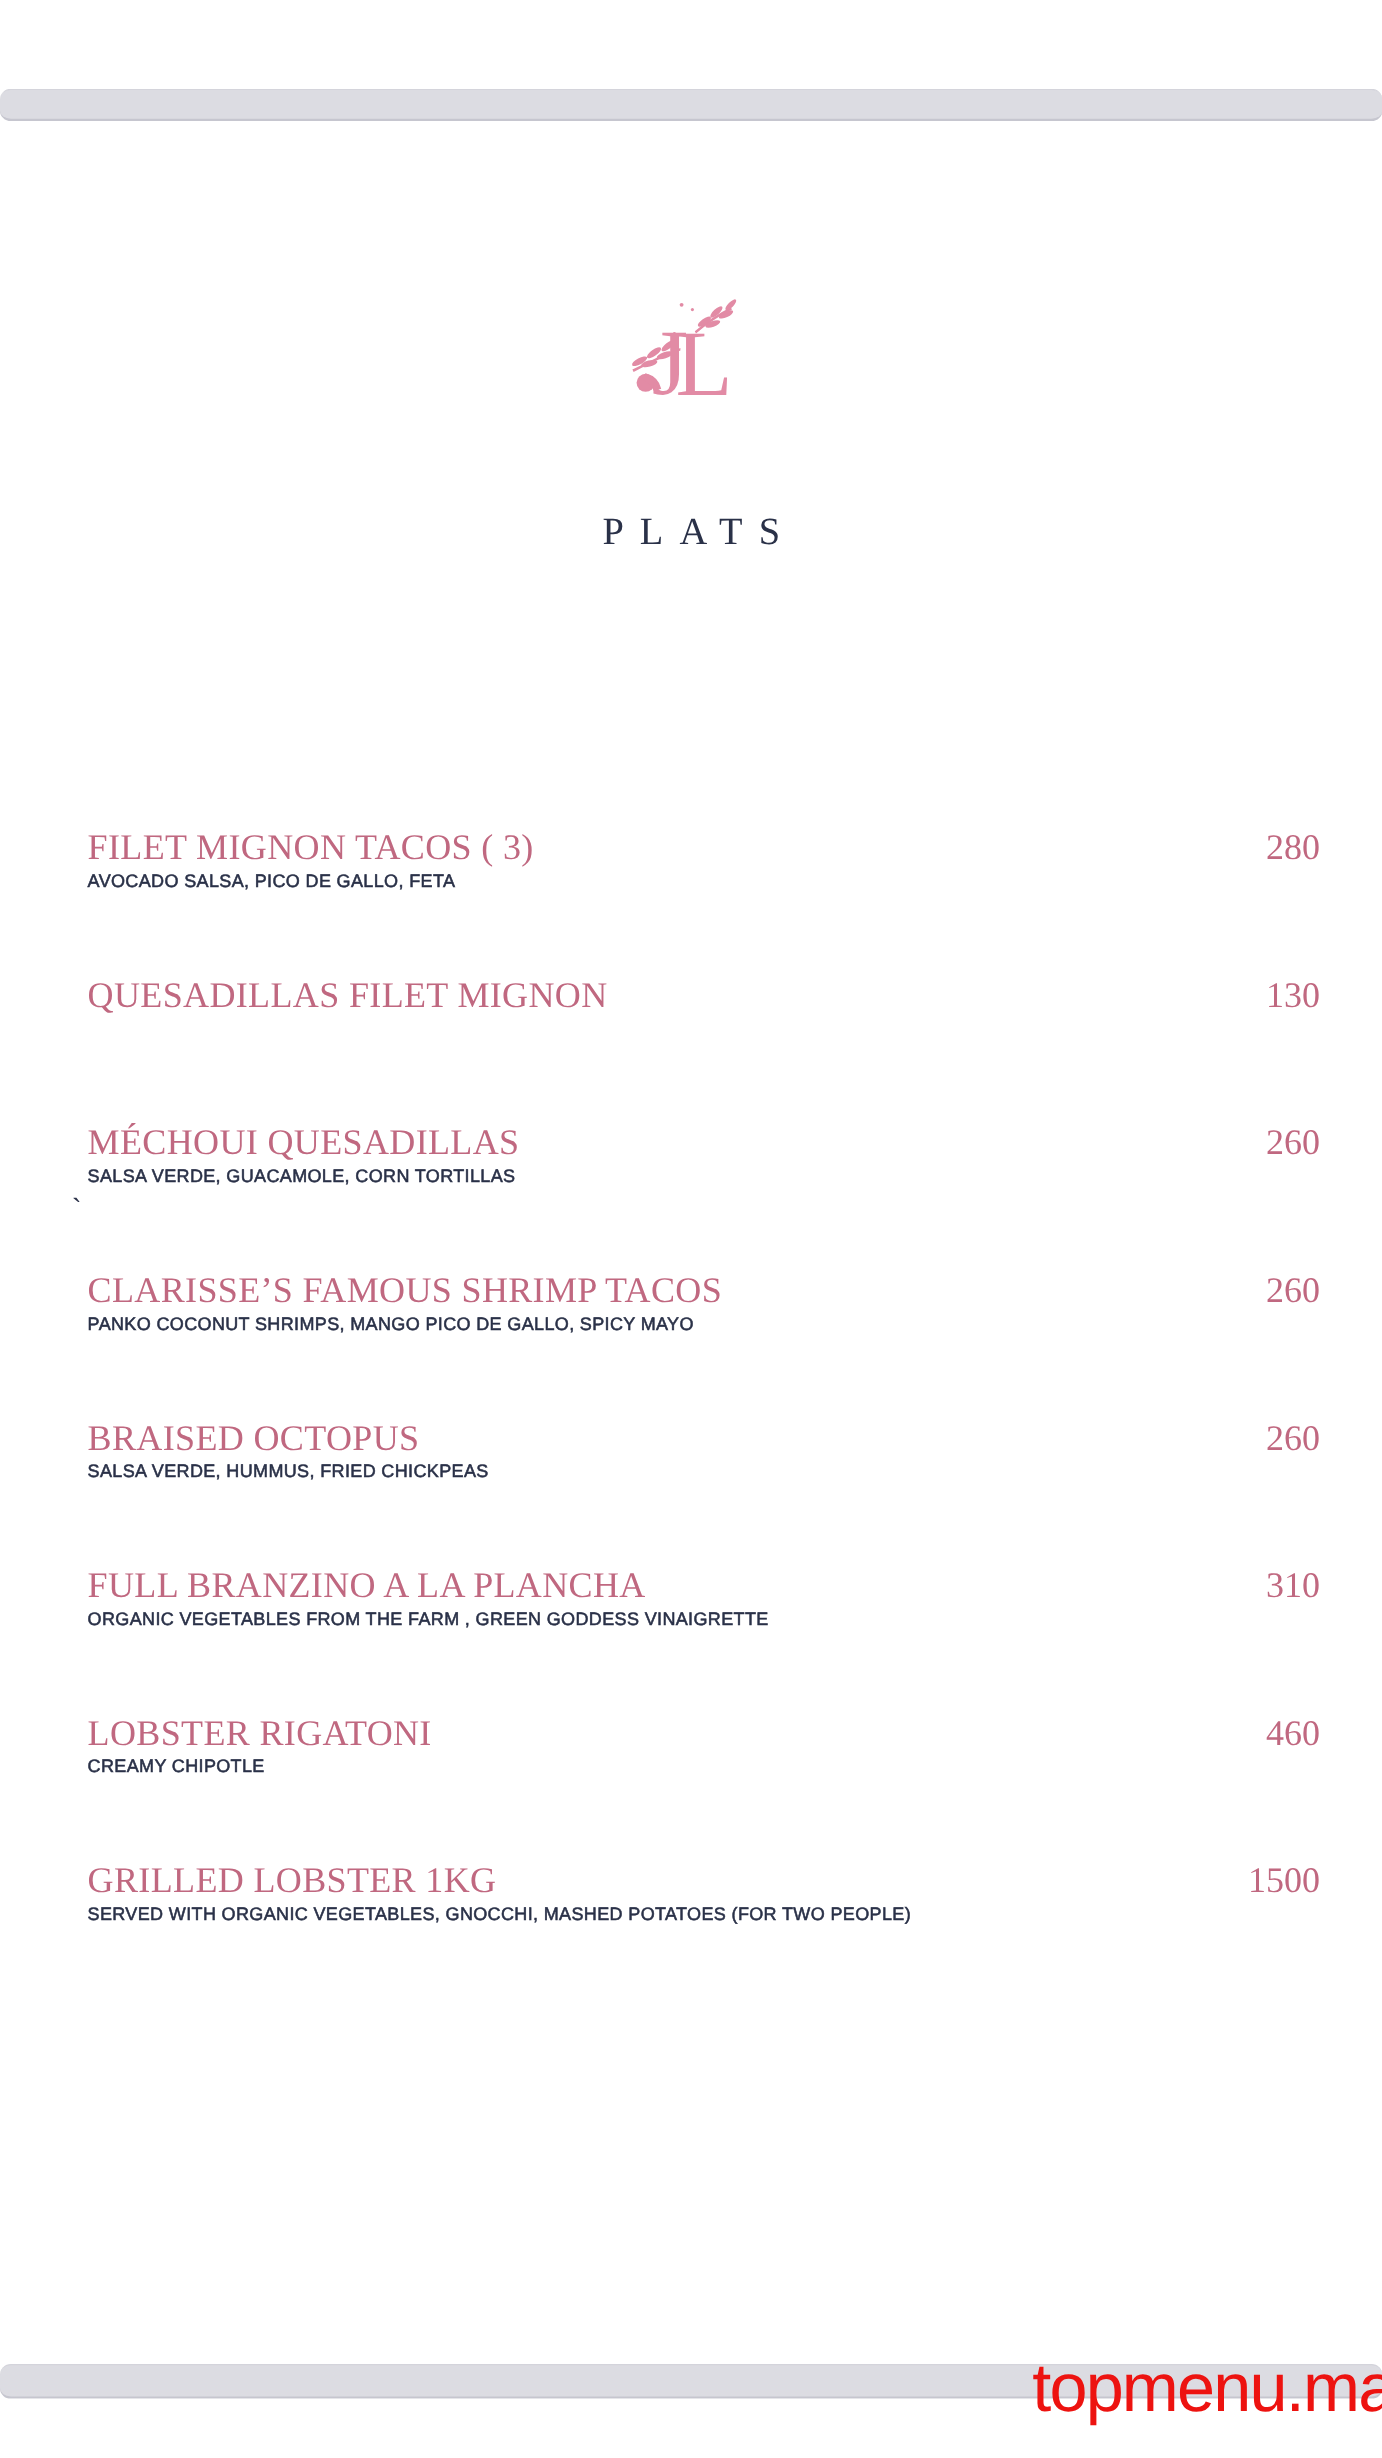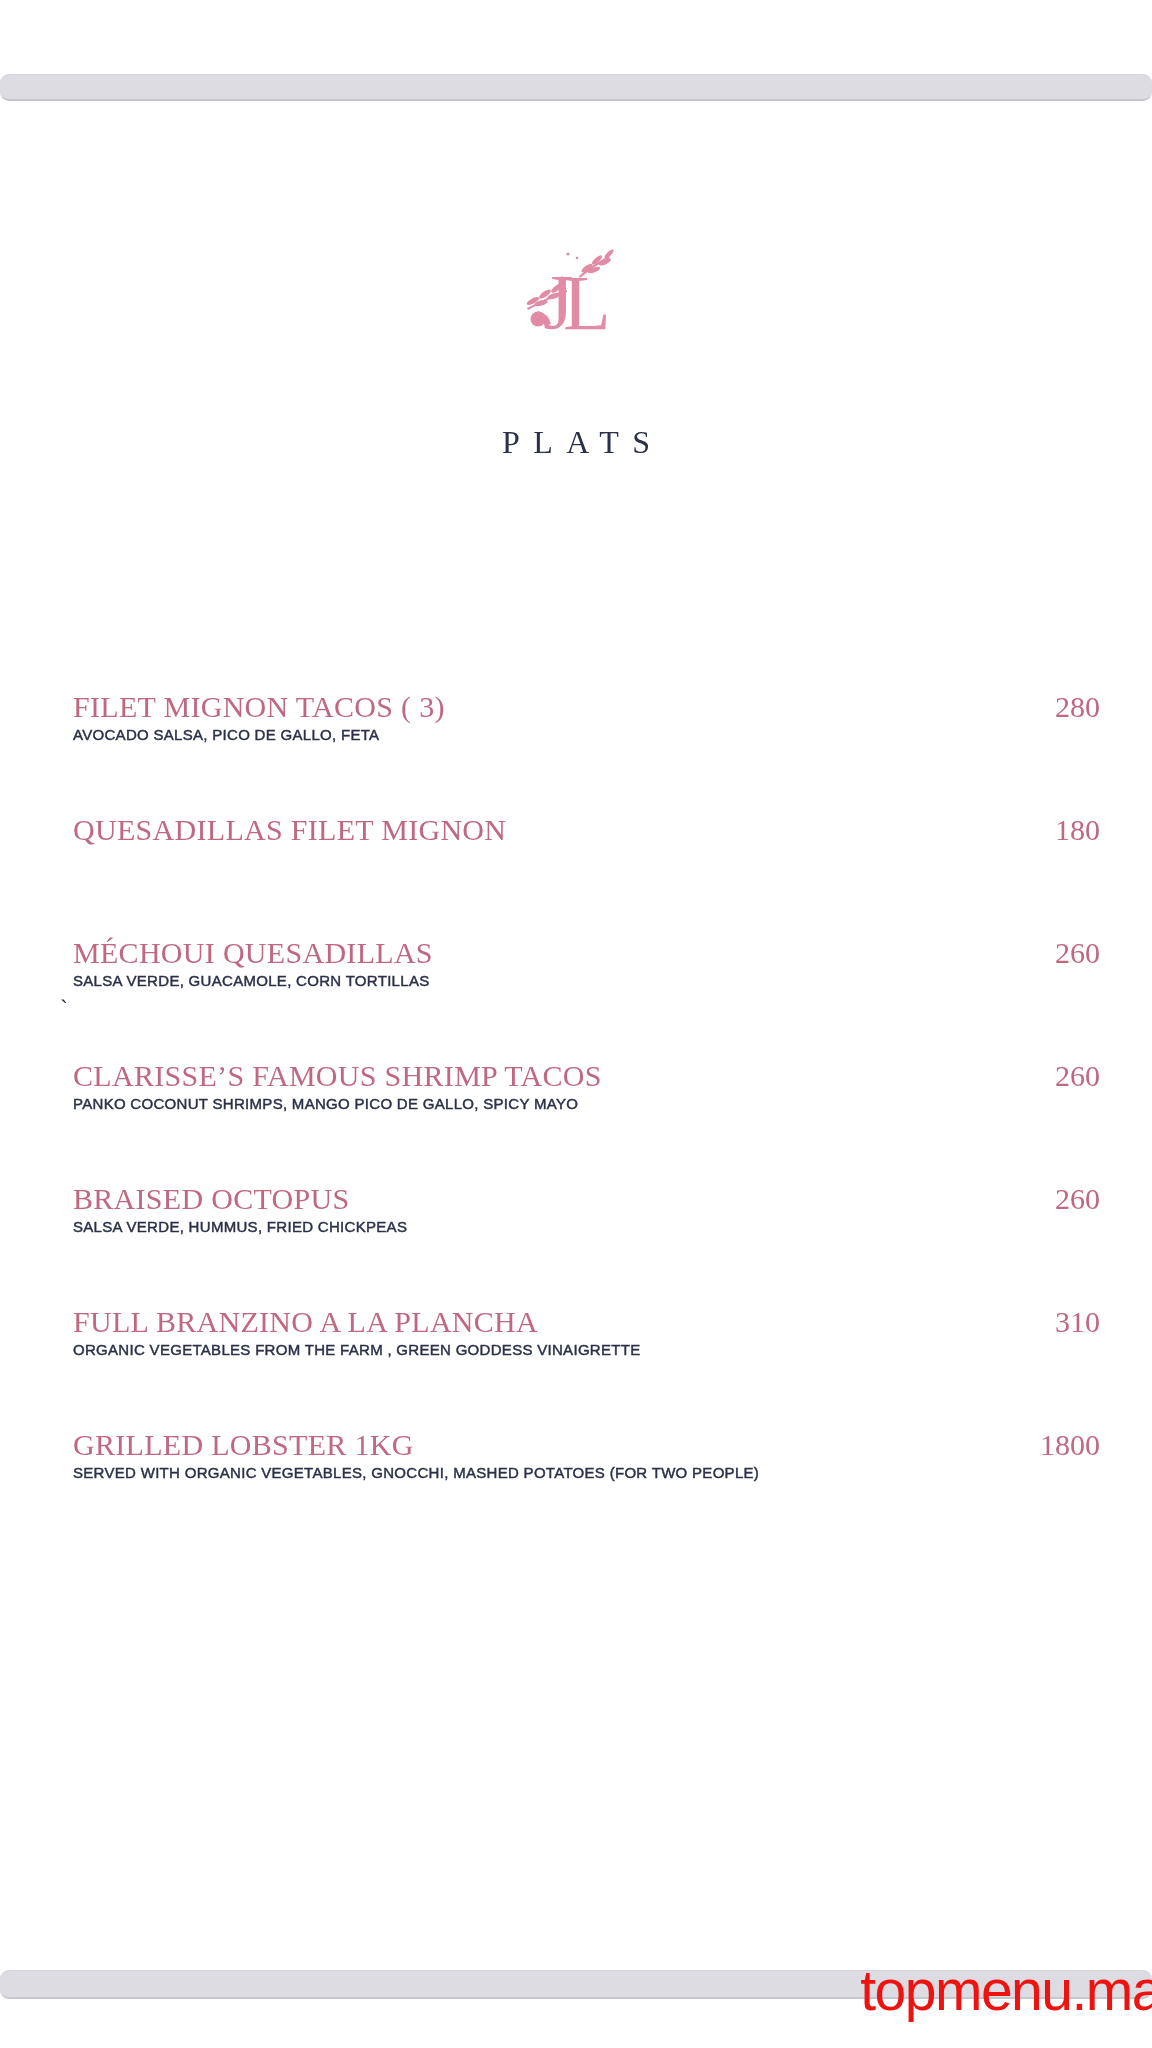--- a/index.html
+++ b/index.html
@@ -120,21 +120,21 @@
 
 <div class="menu-list">
   <div class="menu-item">
     <div class="item-name">FILET MIGNON TACOS ( 3)</div>
     <div class="item-price">280</div>
     <div class="item-desc">AVOCADO SALSA, PICO DE GALLO, FETA</div>
   </div>
 
   <div class="menu-item">
     <div class="item-name">QUESADILLAS FILET MIGNON</div>
-    <div class="item-price">180</div>
+    <div class="item-price">130</div>
   </div>
 
   <div class="menu-item">
     <div class="item-name">MÉCHOUI QUESADILLAS</div>
     <div class="item-price">260</div>
     <div class="item-desc">SALSA VERDE, GUACAMOLE, CORN TORTILLAS</div>
   </div>
 
   <div class="menu-item">
     <div class="item-name">CLARISSE’S FAMOUS SHRIMP TACOS</div>
@@ -147,24 +147,29 @@
     <div class="item-price">260</div>
     <div class="item-desc">SALSA VERDE, HUMMUS, FRIED CHICKPEAS</div>
   </div>
 
   <div class="menu-item">
     <div class="item-name">FULL BRANZINO A LA PLANCHA</div>
     <div class="item-price">310</div>
     <div class="item-desc">ORGANIC VEGETABLES FROM THE FARM , GREEN GODDESS VINAIGRETTE</div>
   </div>
 
+  <div class="menu-item">
+    <div class="item-name">LOBSTER RIGATONI</div>
+    <div class="item-price">460</div>
+    <div class="item-desc">CREAMY CHIPOTLE</div>
+  </div>
 
   <div class="menu-item">
     <div class="item-name">GRILLED LOBSTER 1KG</div>
-    <div class="item-price">1800</div>
+    <div class="item-price">1500</div>
     <div class="item-desc">SERVED WITH ORGANIC VEGETABLES, GNOCCHI, MASHED POTATOES (FOR TWO PEOPLE)</div>
   </div>
 </div>
 
 <span class="stray-mark">`</span>
 
 <div class="edge-band bottom"></div>
 
 <div class="watermark">topmenu.ma</div>
 

